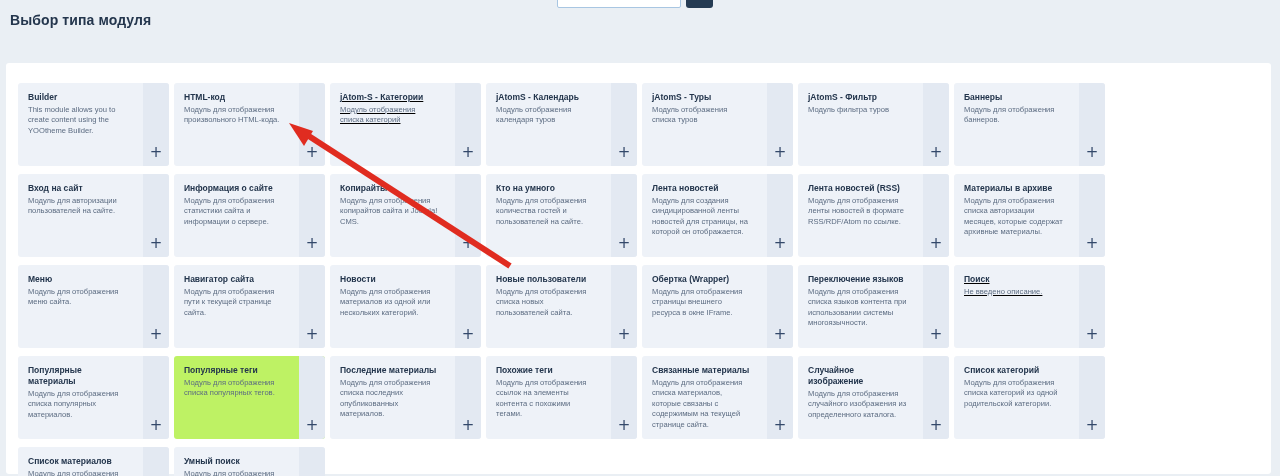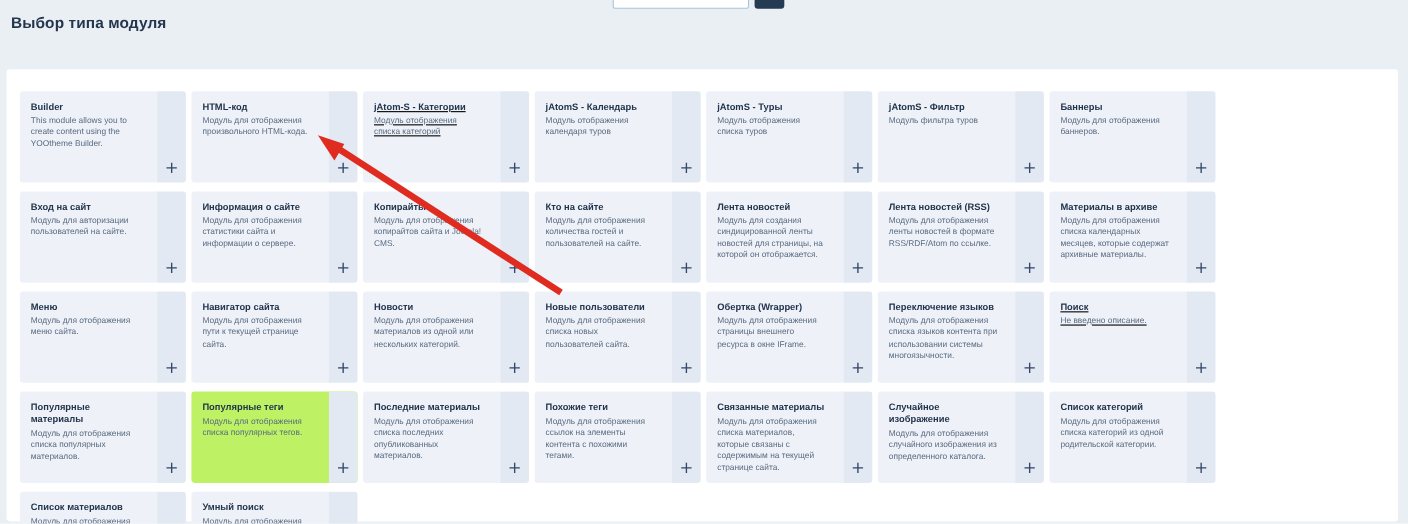--- a/index.html
+++ b/index.html
@@ -237,21 +237,21 @@
         <div class="card-body">
           <div class="card-title">Копирайты</div>
           <div class="card-desc">Модуль для отображения копирайтов сайта и Joomla! CMS.</div>
         </div>
         <div class="card-plus" style="background: rgb(227, 233, 242);">
           <span class="glyph">+</span>
         </div>
       </div>
       <div class="card" style="background: rgb(238, 242, 248);">
         <div class="card-body">
-          <div class="card-title">Кто на сайте</div>
+          <div class="card-title">Кто на умного</div>
           <div class="card-desc">Модуль для отображения количества гостей и пользователей на сайте.</div>
         </div>
         <div class="card-plus" style="background: rgb(227, 233, 242);">
           <span class="glyph">+</span>
         </div>
       </div>
       <div class="card" style="background: rgb(238, 242, 248);">
         <div class="card-body">
           <div class="card-title">Лента новостей</div>
           <div class="card-desc">Модуль для создания синдицированной ленты новостей для страницы, на которой он отображается.</div>
@@ -265,21 +265,21 @@
           <div class="card-title">Лента новостей (RSS)</div>
           <div class="card-desc">Модуль для отображения ленты новостей в формате RSS/RDF/Atom по ссылке.</div>
         </div>
         <div class="card-plus" style="background: rgb(227, 233, 242);">
           <span class="glyph">+</span>
         </div>
       </div>
       <div class="card" style="background: rgb(238, 242, 248);">
         <div class="card-body">
           <div class="card-title">Материалы в архиве</div>
-          <div class="card-desc">Модуль для отображения списка календарных месяцев, которые содержат архивные материалы.</div>
+          <div class="card-desc">Модуль для отображения списка авторизации месяцев, которые содержат архивные материалы.</div>
         </div>
         <div class="card-plus" style="background: rgb(227, 233, 242);">
           <span class="glyph">+</span>
         </div>
       </div>
       <div class="card" style="background: rgb(238, 242, 248);">
         <div class="card-body">
           <div class="card-title">Меню</div>
           <div class="card-desc">Модуль для отображения меню сайта.</div>
         </div>

